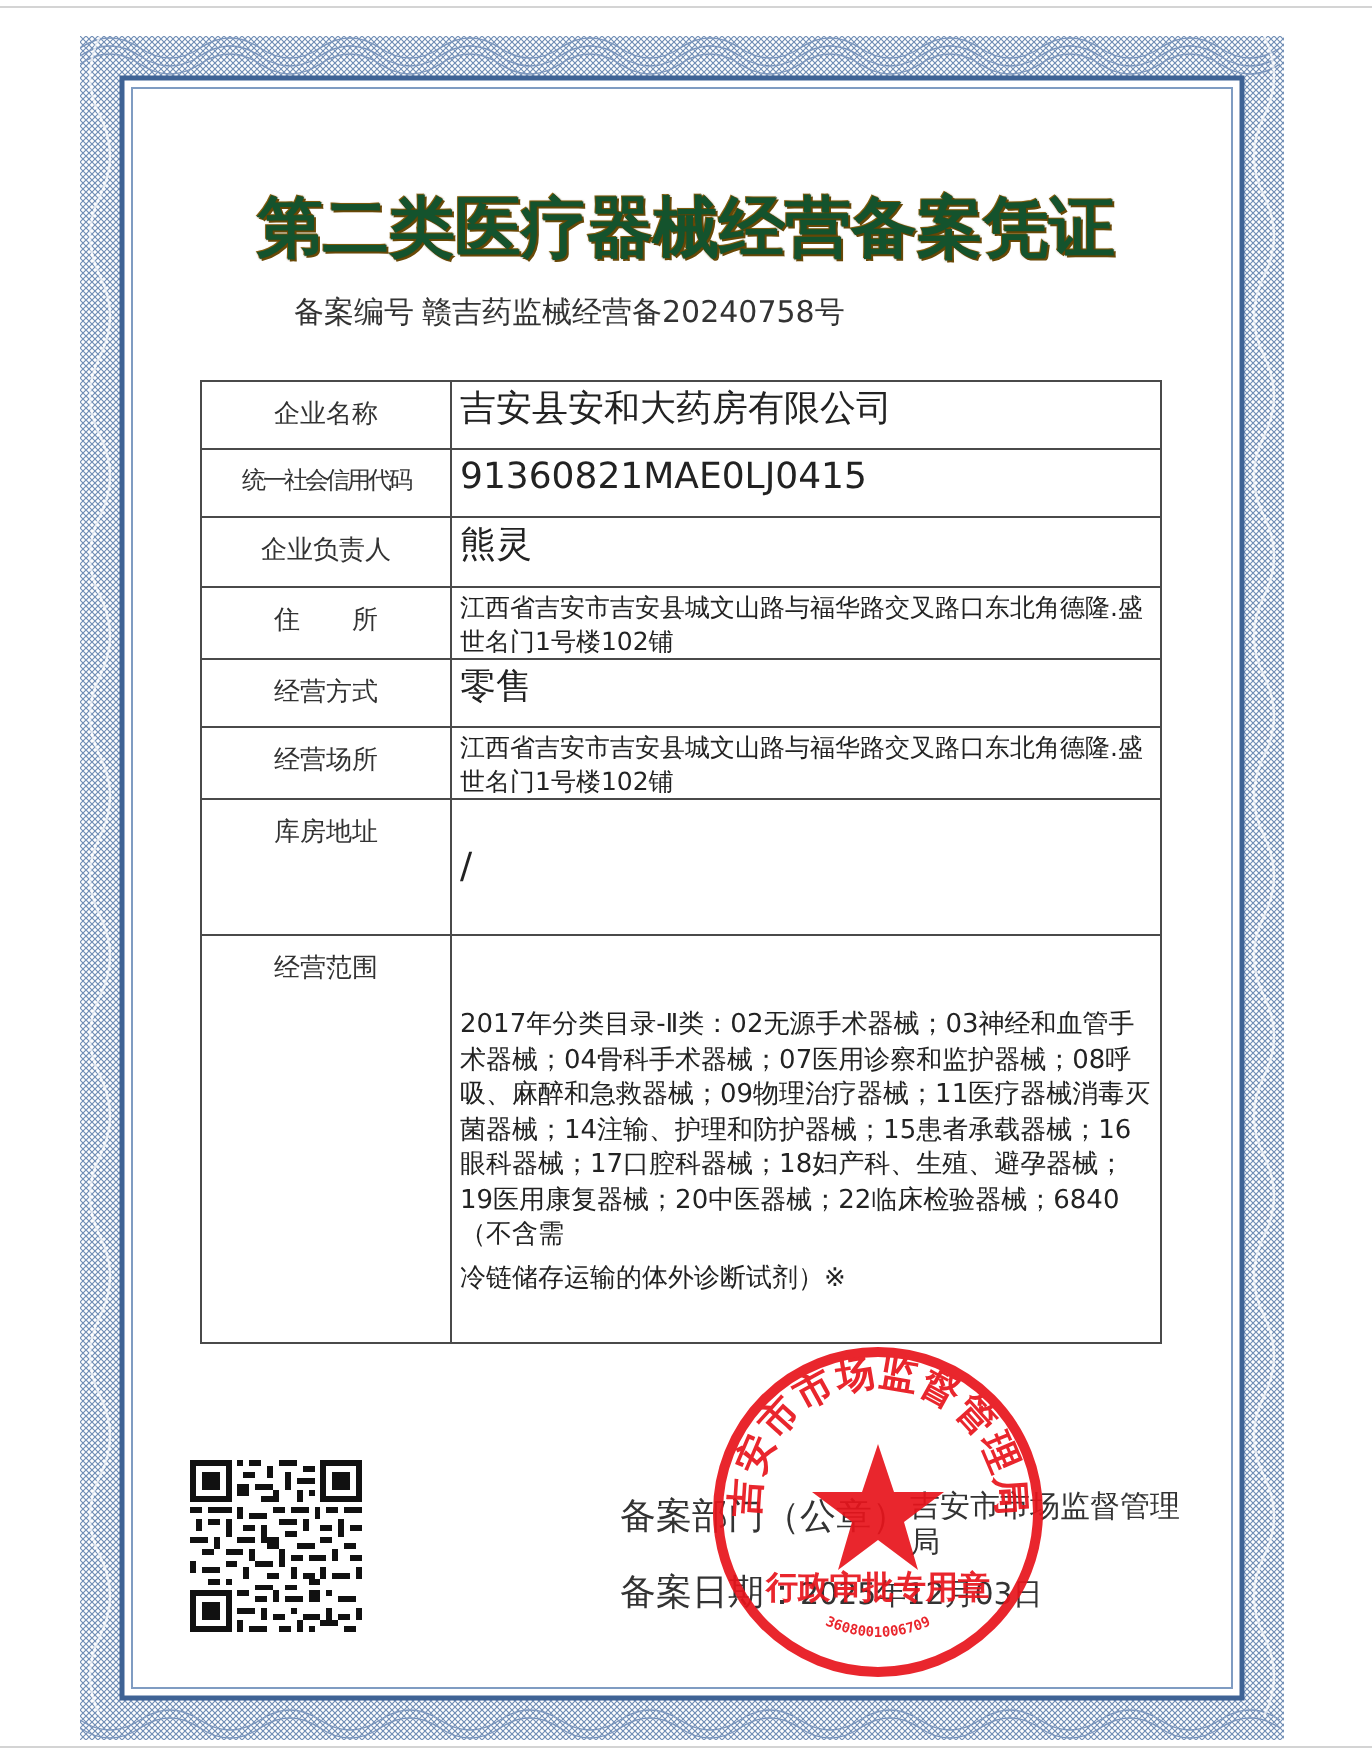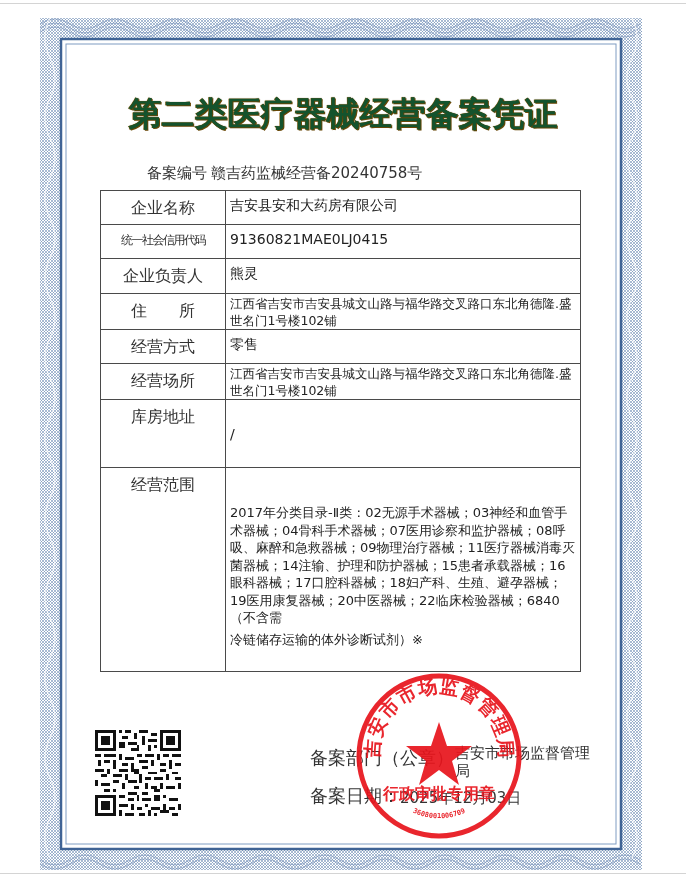--- a/index.html
+++ b/index.html
@@ -7,30 +7,30 @@
          font-family:"DejaVu Serif","Liberation Serif", serif; color:#222; }
   .topline { position:absolute; left:0; top:3px; width:686px; height:1px; background:#d4d4d4; }
   .botline { position:absolute; left:0; top:873px; width:686px; height:1px; background:#d4d4d4; }
   .cert { position:absolute; left:40px; top:18px; width:602px; height:852px; }
   .guilloche { position:absolute; left:0; top:0; }
   .title { position:absolute; left:0; top:92px; width:686px; text-align:center;
            font-size:33px; letter-spacing:0px; font-weight:bold;
            color:#14532d;
            text-shadow: 0 0 1px #5a3f05, 1px 1px 0 #6b4a08, -0.5px -0.5px 0 #8a6410;
            font-family:"DejaVu Serif","Liberation Serif", serif; }
-  .recno { position:absolute; left:147px; top:164px; font-size:15px; color:#333;
+  .recno { position:absolute; left:147px; top:147px; font-size:15px; color:#333;
            font-family:"DejaVu Sans","Liberation Sans", sans-serif; }
   .recno .lbl { margin-right:4px; }
   table.info { position:absolute; left:100px; top:190px; width:481px;
                border-collapse:collapse; table-layout:fixed; }
   table.info td { border:1.5px solid #4a4a4a; vertical-align:top; padding:0; }
-  td.k { width:124px; text-align:center; font-size:16px; color:#333;
+  td.k { width:124px; text-align:center; font-size:13px; color:#333;
          font-family:"DejaVu Serif","Liberation Serif", serif; padding-top:7px !important; }
   td.k.narrow { letter-spacing:-1.5px; font-size:12px; }
-  td.v { font-size:14px; color:#222; padding:5px 4px 0 4px !important;
+  td.v { font-size:18px; color:#222; padding:5px 4px 0 4px !important;
          font-family:"DejaVu Sans","Liberation Sans", sans-serif; line-height:18px; }
   td.v.small { font-size:12.5px; line-height:17px; padding-top:1px !important; }
   td.v.scope { font-size:13px; line-height:17.5px; padding-top:0 !important; }
   .spacer { height:36px; }
   .lastline { margin-top:4px; }
   .qr { position:absolute; left:95px; top:730px; width:86px; height:86px; }
   .footer { position:absolute; font-size:18px; color:#333;
             font-family:"DejaVu Serif","Liberation Serif", serif; }
   .footer .val { font-family:"DejaVu Sans","Liberation Sans", sans-serif; font-size:15px; }
   .stamp { position:absolute; left:355px; top:672px; width:168px; height:168px; opacity:0.92; }

